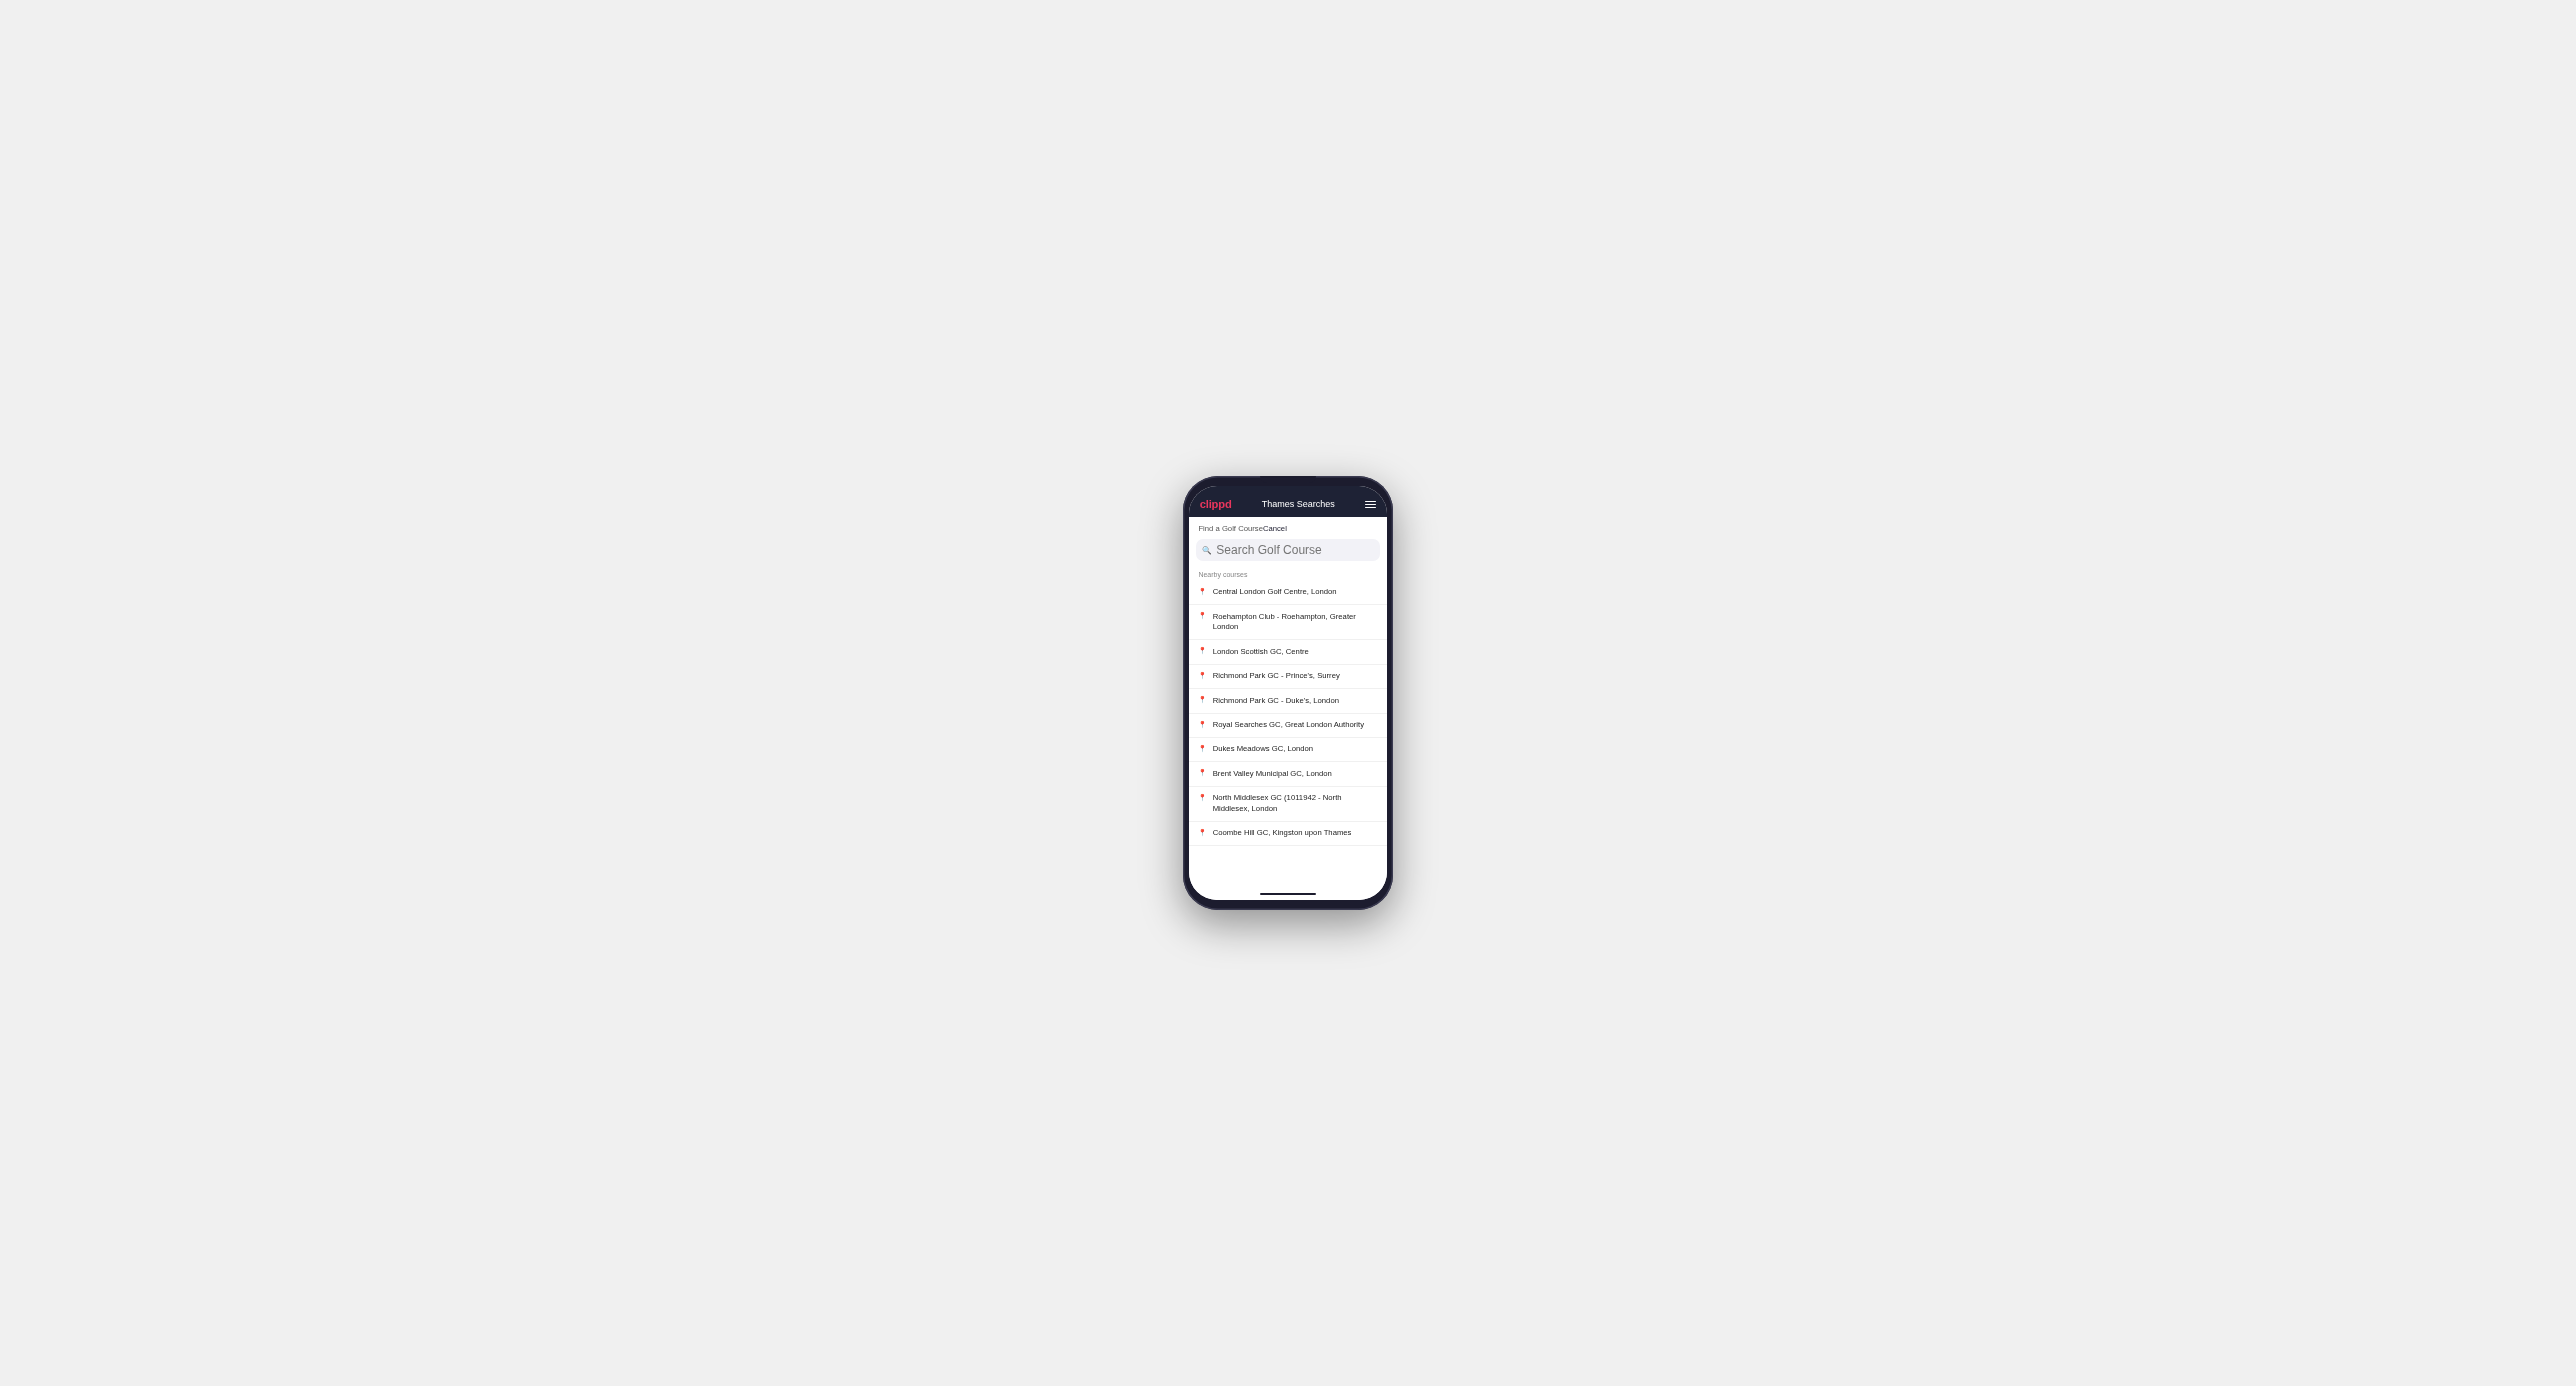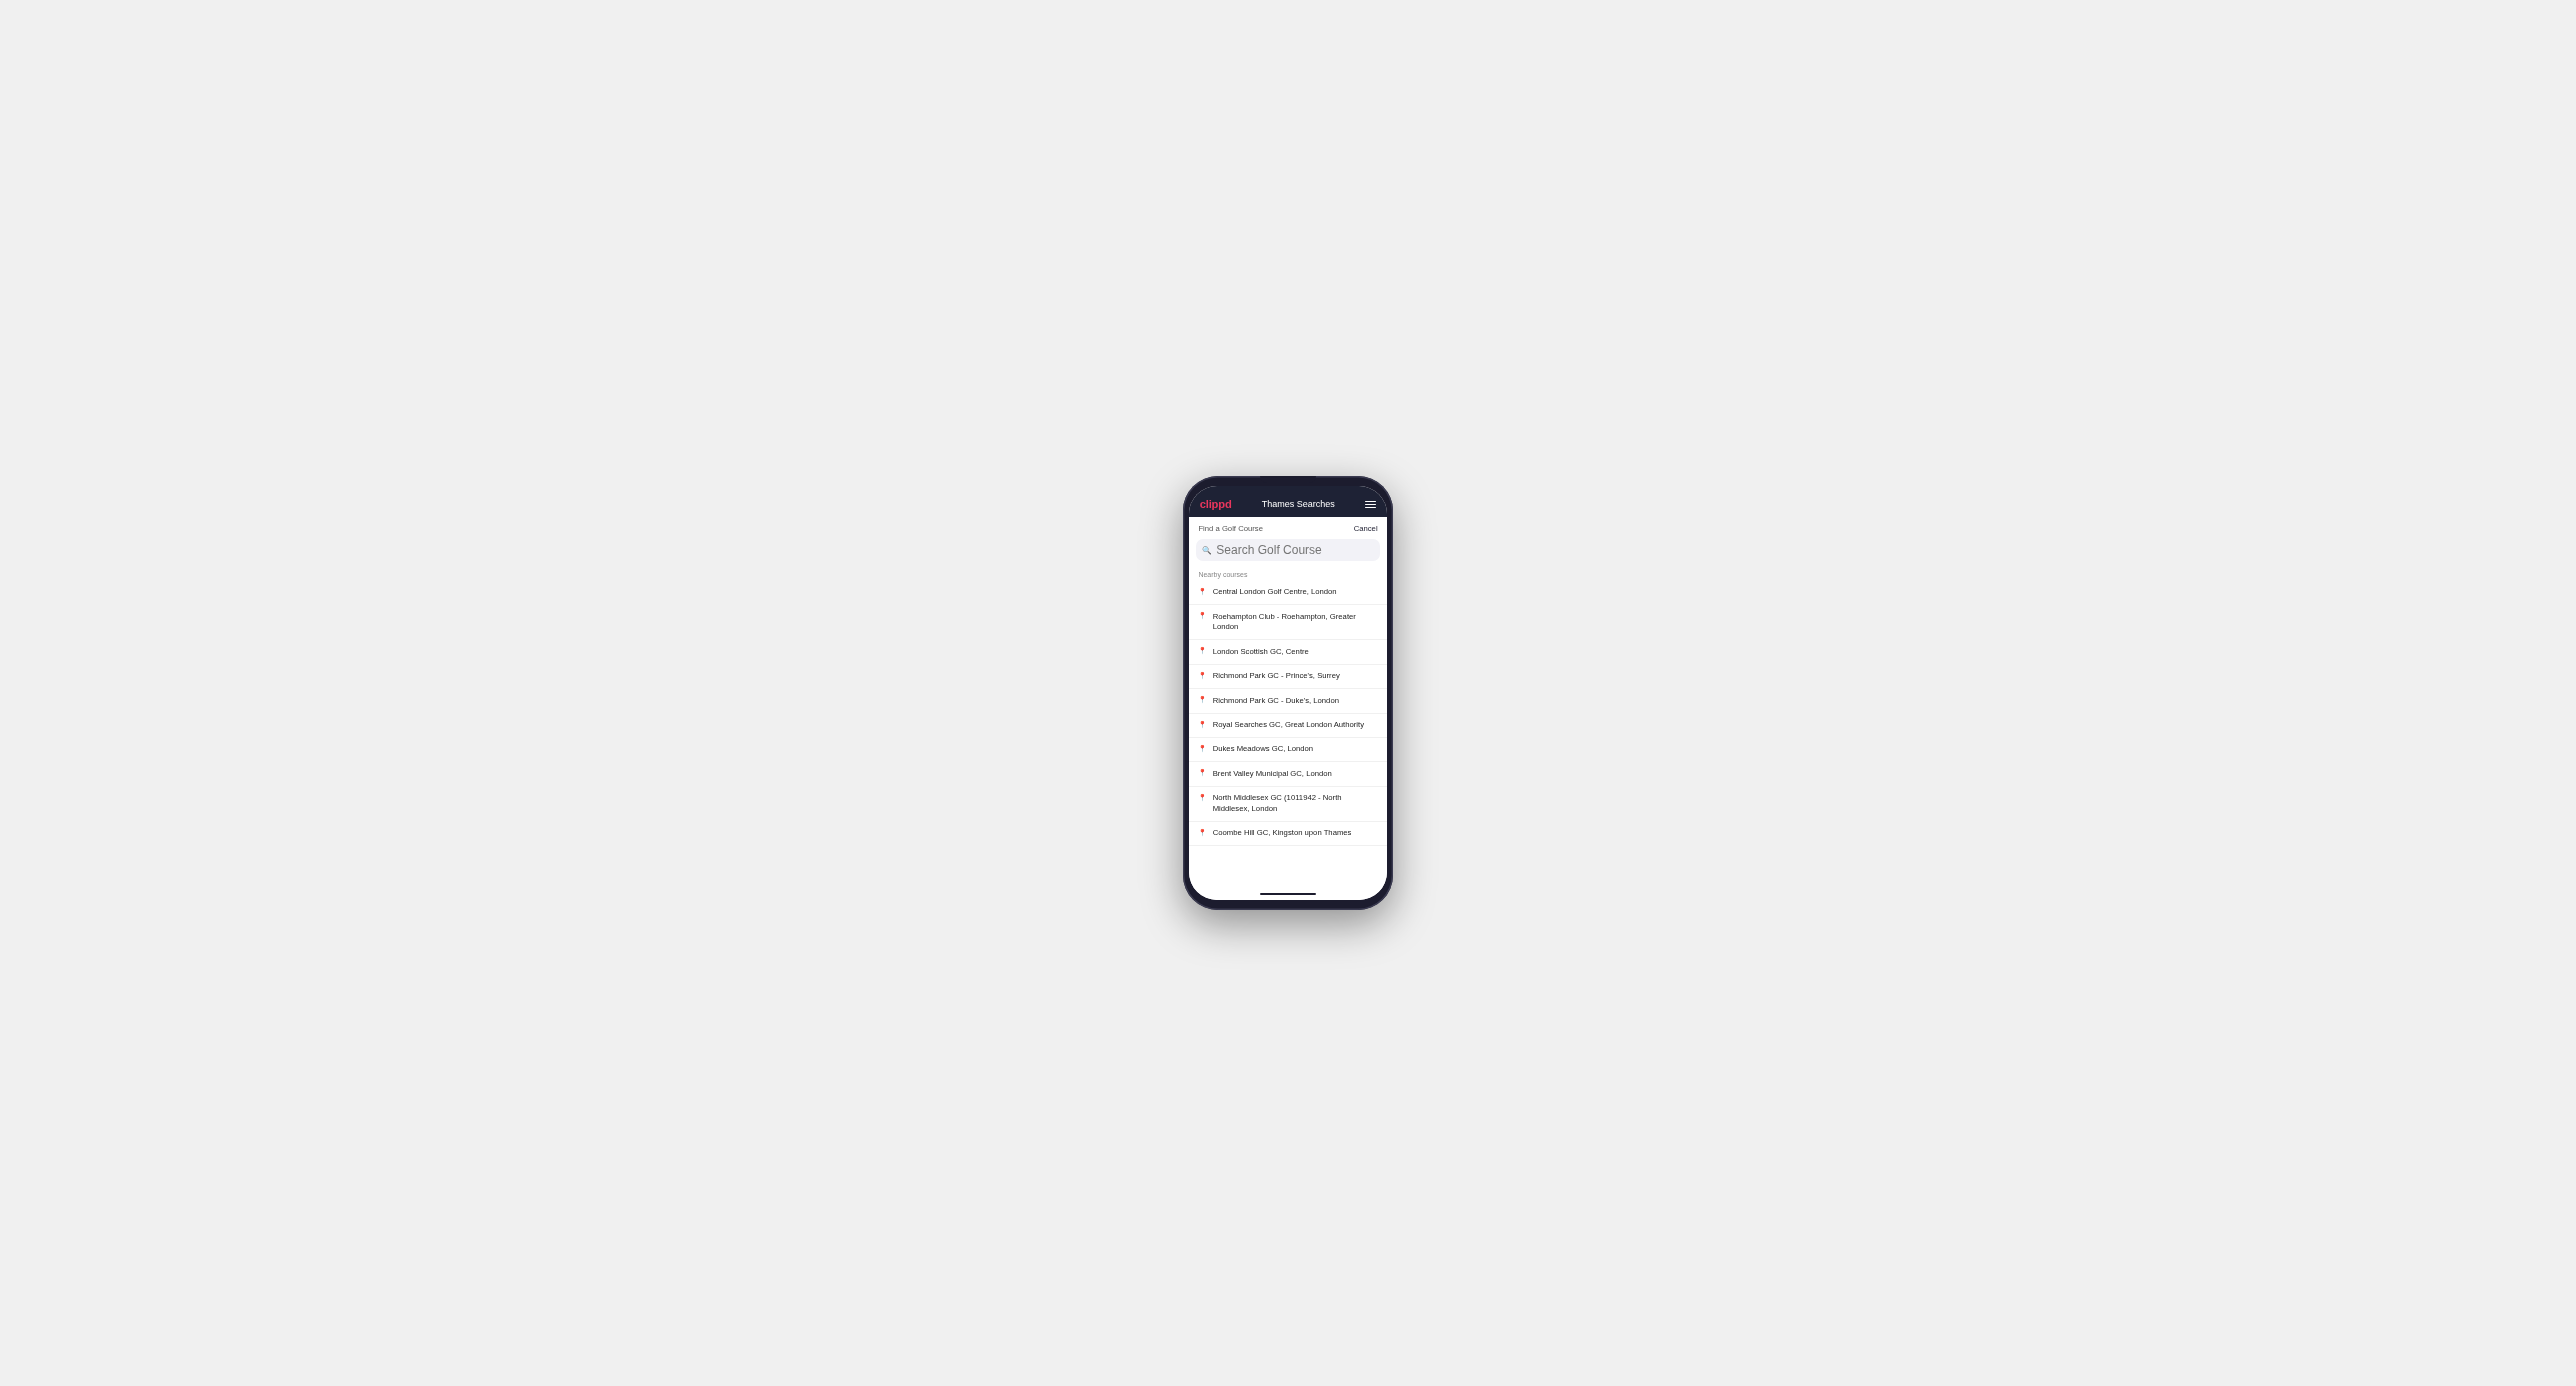--- a/index.html
+++ b/index.html
@@ -98,39 +98,38 @@
       background: #ffffff;
       display: flex;
       flex-direction: column;
       overflow: hidden;
     }
 
     
     .find-bar {
       display: flex;
       align-items: center;
-      justify-content: space-between;
+      justify-content: flex-start;
       padding: 7px 9.8px 5.6px 9.8px;
       background: #fff;
       flex-shrink: 0;
     }
 
     .find-label {
       font-size: 7.7px;
       color: #555;
     }
 
     .cancel-btn {
       font-size: 7.7px;
       color: #1c1c2e;
       font-weight: 500;
       cursor: pointer;
       background: none;
       border: none;
-      margin-left: 14px;
     }
 
     
     .search-container {
       padding: 0 7px 5.6px 7px;
       flex-shrink: 0;
     }
 
     .search-box {
       display: flex;

